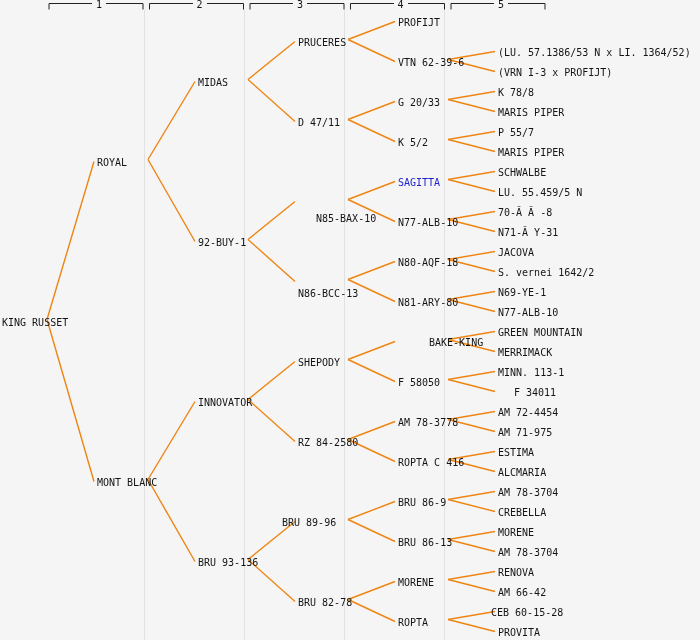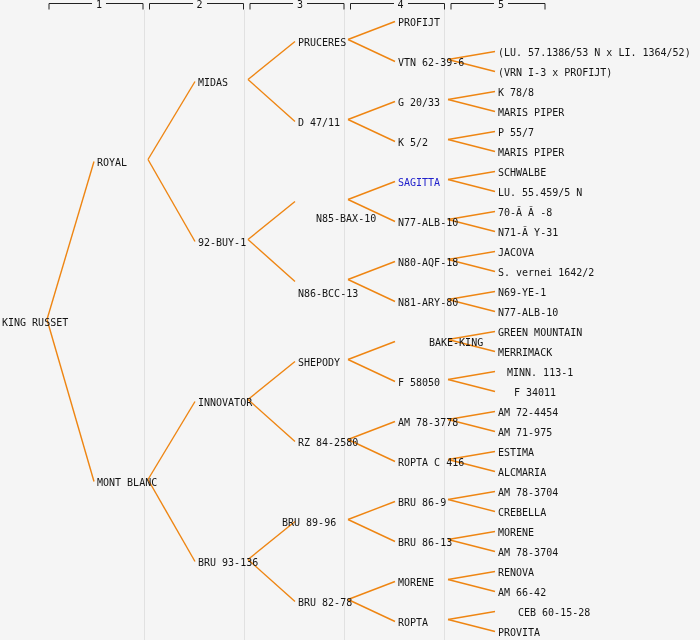--- a/index.html
+++ b/index.html
@@ -147,21 +147,21 @@
       <div class="node" style="left: 398px; top: 297px;">N81-ARY-80</div>
       <div class="node" style="left: 498px; top: 287px;">N69-YE-1</div>
       <div class="node" style="left: 498px; top: 307px;">N77-ALB-10</div>
       <div class="node" style="left: 97px; top: 477px;">MONT BLANC</div>
       <div class="node" style="left: 198px; top: 397px;">INNOVATOR</div>
       <div class="node" style="left: 298px; top: 357px;">SHEPODY</div>
       <div class="node" style="left: 398px; top: 337px; margin-left: 31px;">BAKE-KING</div>
       <div class="node" style="left: 498px; top: 327px;">GREEN MOUNTAIN</div>
       <div class="node" style="left: 498px; top: 347px;">MERRIMACK</div>
       <div class="node" style="left: 398px; top: 377px;">F 58050</div>
-      <div class="node" style="left: 498px; top: 367px; margin-left: 9px;">MINN. 113-1</div>
+      <div class="node" style="left: 498px; top: 367px;">MINN. 113-1</div>
       <div class="node" style="left: 514px; top: 387px;">F 34011</div>
       <div class="node" style="left: 298px; top: 437px;">RZ 84-2580</div>
       <div class="node" style="left: 398px; top: 417px;">AM 78-3778</div>
       <div class="node" style="left: 498px; top: 407px;">AM 72-4454</div>
       <div class="node" style="left: 498px; top: 427px;">AM 71-975</div>
       <div class="node" style="left: 398px; top: 457px;">ROPTA C 416</div>
       <div class="node" style="left: 498px; top: 447px;">ESTIMA</div>
       <div class="node" style="left: 498px; top: 467px;">ALCMARIA</div>
       <div class="node" style="left: 198px; top: 557px;">BRU 93-136</div>
       <div class="node" style="left: 282px; top: 517px;">BRU 89-96</div>
@@ -169,16 +169,16 @@
       <div class="node" style="left: 498px; top: 487px;">AM 78-3704</div>
       <div class="node" style="left: 498px; top: 507px;">CREBELLA</div>
       <div class="node" style="left: 398px; top: 537px;">BRU 86-13</div>
       <div class="node" style="left: 498px; top: 527px;">MORENE</div>
       <div class="node" style="left: 498px; top: 547px;">AM 78-3704</div>
       <div class="node" style="left: 298px; top: 597px;">BRU 82-78</div>
       <div class="node" style="left: 398px; top: 577px;">MORENE</div>
       <div class="node" style="left: 498px; top: 567px;">RENOVA</div>
       <div class="node" style="left: 498px; top: 587px;">AM 66-42</div>
       <div class="node" style="left: 398px; top: 617px;">ROPTA</div>
-      <div class="node" style="left: 518px; top: 607px;">CEB 60-15-28</div>
+      <div class="node" style="left: 491px; top: 607px;">CEB 60-15-28</div>
       <div class="node" style="left: 498px; top: 627px;">PROVITA</div>
     </div>
 </div>
 
 </body></html>

